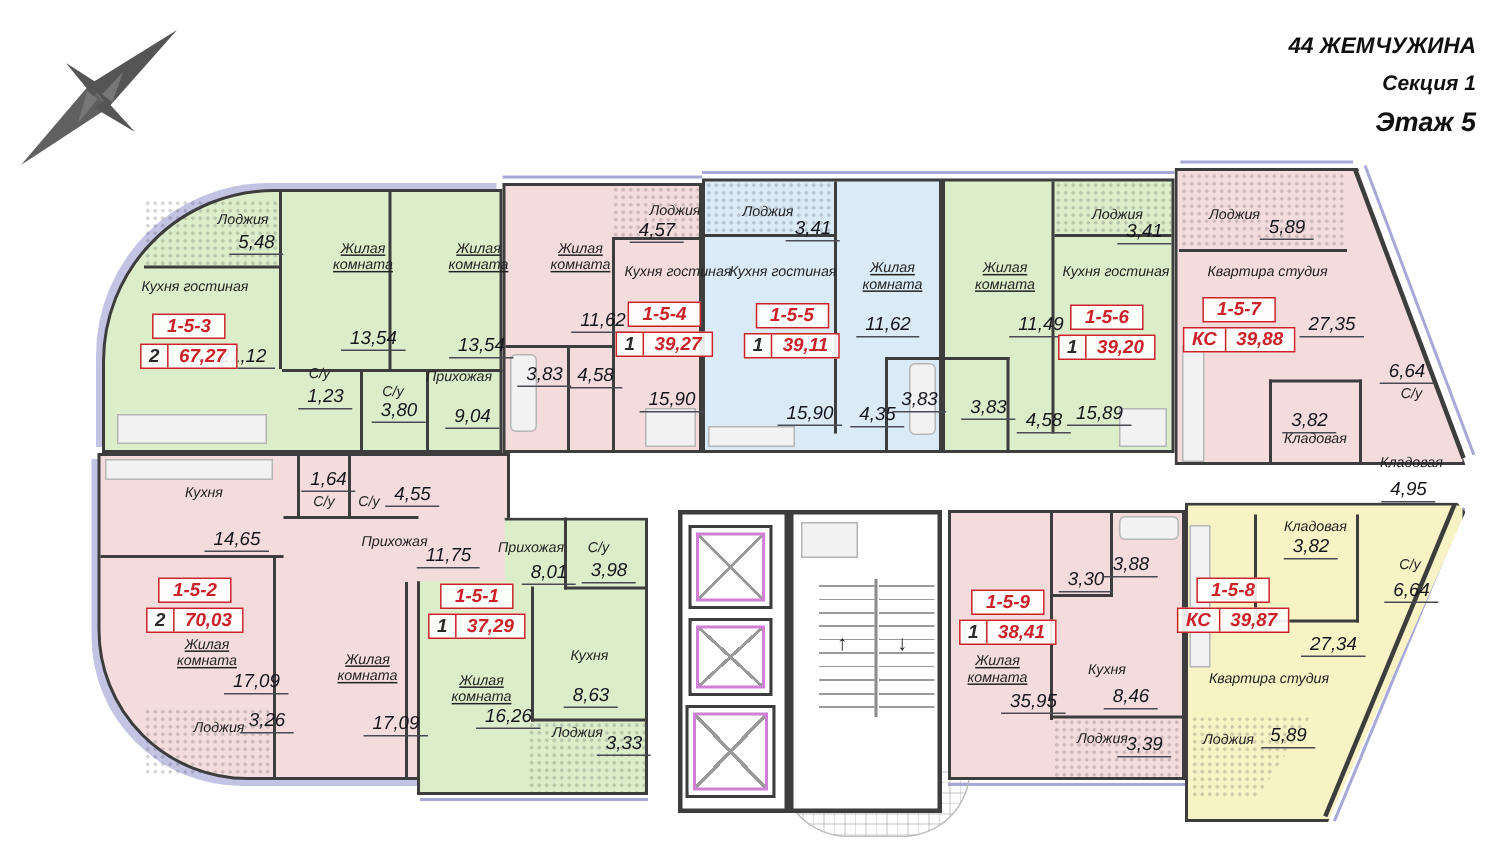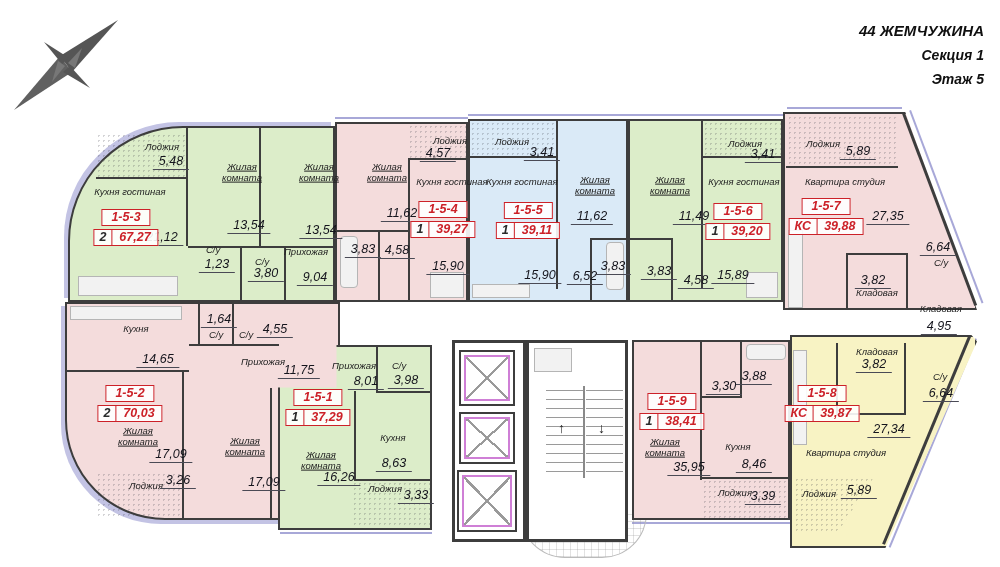--- a/index.html
+++ b/index.html
@@ -21,21 +21,21 @@
   .btot{border:1.5px solid #cc2128;display:flex;background:rgba(255,255,255,.9);
         font-style:italic;font-weight:bold;font-size:12.5px;}
   .btot .cnt{padding:0 5px 1px;color:#2a2a2a;border-right:1.5px solid #cc2128;}
   .btot .cnt.red{color:#cc2128;}
   .btot .tot{padding:0 7px 1px;color:#cc2128;}
   .log{position:absolute;background-image:radial-gradient(rgba(60,60,70,.22) 1px,transparent 1px);
        background-size:5px 5px;z-index:2;box-sizing:border-box;}
   .fx{position:absolute;background:#f2f2f2;border:1px solid #b5b5b5;z-index:2;box-sizing:border-box;}
   .hdr{position:absolute;right:16px;top:22px;text-align:right;font-style:italic;
        font-weight:bold;color:#101010;z-index:8;}
-  .hdr .l1{font-size:15px;}.hdr .l2{font-size:14px;margin-top:8px;}.hdr .l3{font-size:14px;margin-top:8px;}
+  .hdr .l1{font-size:15px;}.hdr .l2{font-size:14px;margin-top:8px;}.hdr .l3{font-size:18px;margin-top:8px;}
   .core{position:absolute;border:3px solid #3d3d3d;background:#fff;z-index:2;box-sizing:border-box;}
   .lift{position:absolute;border:2px solid #3d3d3d;box-sizing:border-box;z-index:3;
         background:linear-gradient(to top right,transparent 48.5%,#9a9a9a 48.5% 51.5%,transparent 51.5%),
                    linear-gradient(to bottom right,transparent 48.5%,#9a9a9a 48.5% 51.5%,transparent 51.5%);
         box-shadow:inset 0 0 0 3px #fff, inset 0 0 0 5px #cf7fd6;}
   .flight{position:absolute;background:repeating-linear-gradient(180deg,#9a9a9a 0 1px,transparent 1px 9px);z-index:3;}
   .arr{position:absolute;font-size:14px;color:#222;z-index:4;font-weight:bold;}
   .canopy{position:absolute;border:1px solid #bbb;border-top:none;border-radius:0 0 60px 60px;z-index:0;
         background:repeating-linear-gradient(0deg,rgba(150,150,150,.28) 0 1px,transparent 1px 7px),
                    repeating-linear-gradient(90deg,rgba(150,150,150,.28) 0 1px,transparent 1px 7px);}
@@ -271,21 +271,21 @@
   <span class="ra" style="left:448px;top:267px;">15,90</span>
   <span class="ra" style="left:363px;top:250px;">3,83</span>
   <span class="ra" style="left:397px;top:251px;">4,58</span>
 
   <span class="rn" style="left:512px;top:142px;">Лоджия</span>
   <span class="ra" style="left:542px;top:153px;">3,41</span>
   <span class="rn" style="left:522px;top:182px;">Кухня гостиная</span>
   <span class="ra" style="left:540px;top:276px;">15,90</span>
   <span class="rn wr" style="left:595px;top:185px;">Жилая комната</span>
   <span class="ra" style="left:592px;top:217px;">11,62</span>
-  <span class="ra" style="left:585px;top:277px;">6,52</span>
+  <span class="ra" style="left:585px;top:277px;">4,35</span>
   <span class="ra" style="left:613px;top:267px;">3,83</span>
 
   <span class="rn wr" style="left:670px;top:185px;">Жилая комната</span>
   <span class="ra" style="left:694px;top:217px;">11,49</span>
   <span class="rn" style="left:745px;top:144px;">Лоджия</span>
   <span class="ra" style="left:763px;top:155px;">3,41</span>
   <span class="rn" style="left:744px;top:182px;">Кухня гостиная</span>
   <span class="ra" style="left:733px;top:276px;">15,89</span>
   <span class="ra" style="left:659px;top:272px;">3,83</span>
   <span class="ra" style="left:696px;top:281px;">4,58</span>

